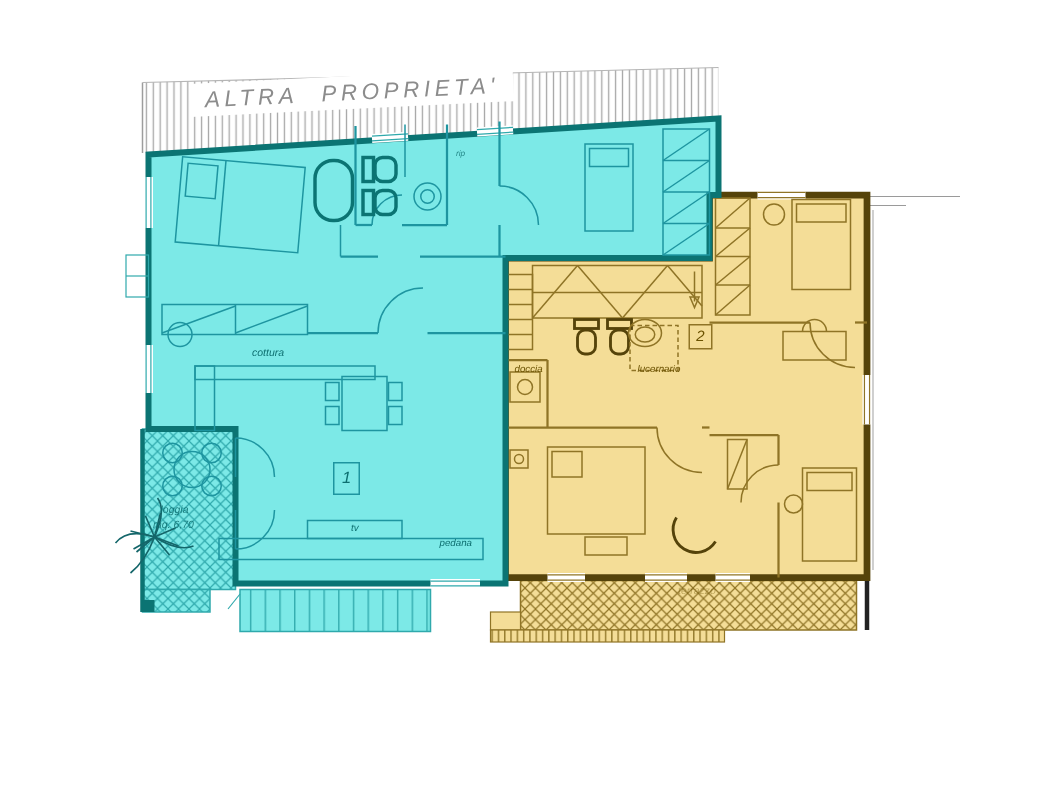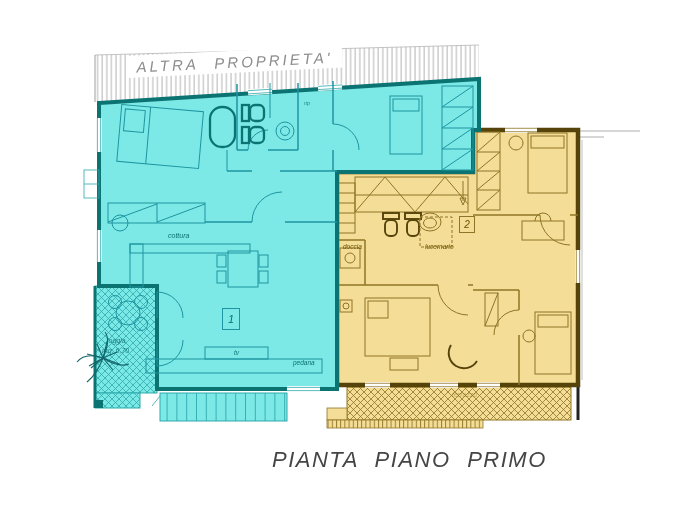--- a/index.html
+++ b/index.html
@@ -317,14 +317,13 @@
 <div class="lbl t-cyan t-pedana">pedana</div>
 <div class="lbl t-cyan t-loggia1">loggia</div>
 <div class="lbl t-cyan t-loggia2">mq. 6,70</div>
 <div class="numbox box1">1</div>
 
 <div class="lbl t-brown t-doccia">doccia</div>
 <div class="lbl t-brown t-lucernario">lucernario</div>
 <div class="lbl t-brown t-terrazzo">terrazzo</div>
 <div class="numbox box2">2</div>
 
-<div class="title">PIANTA  PIANO  PRIMO</div>
 </div>
 
 </body></html>

